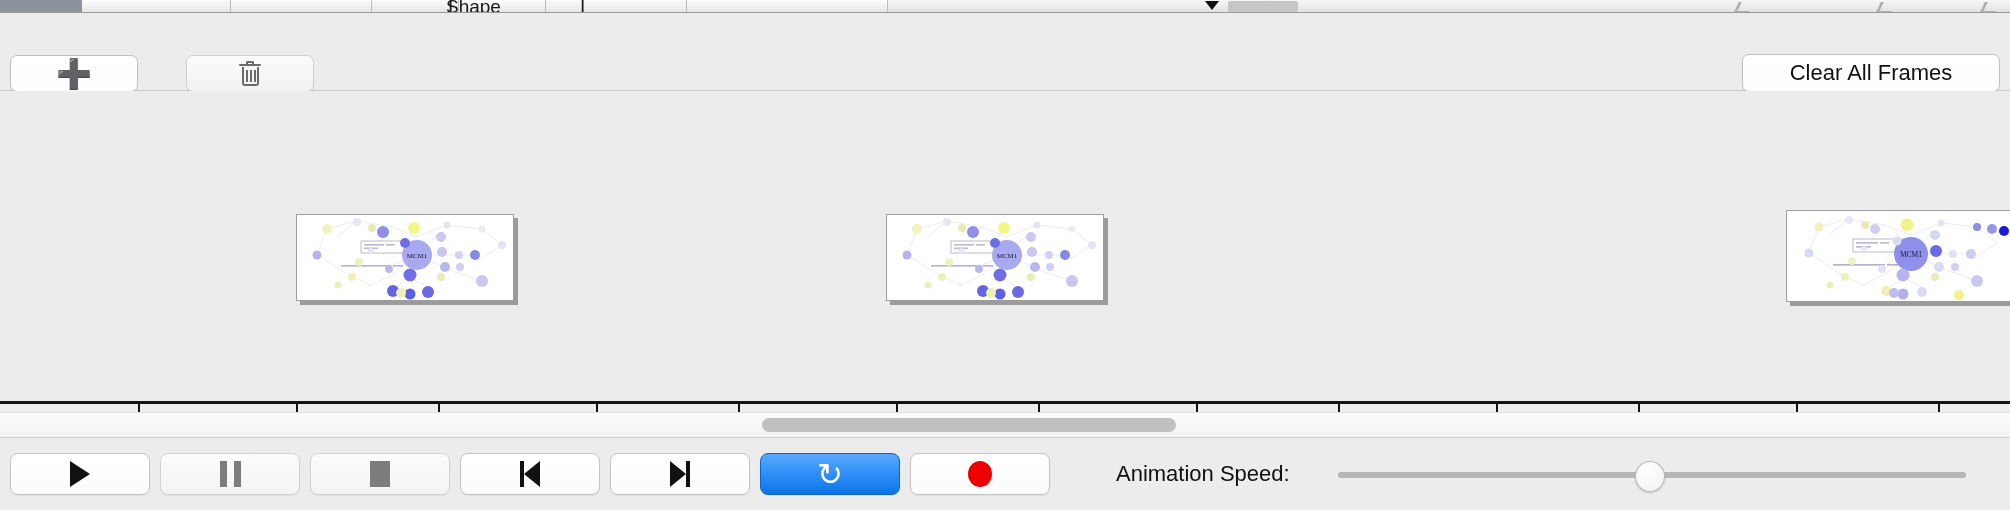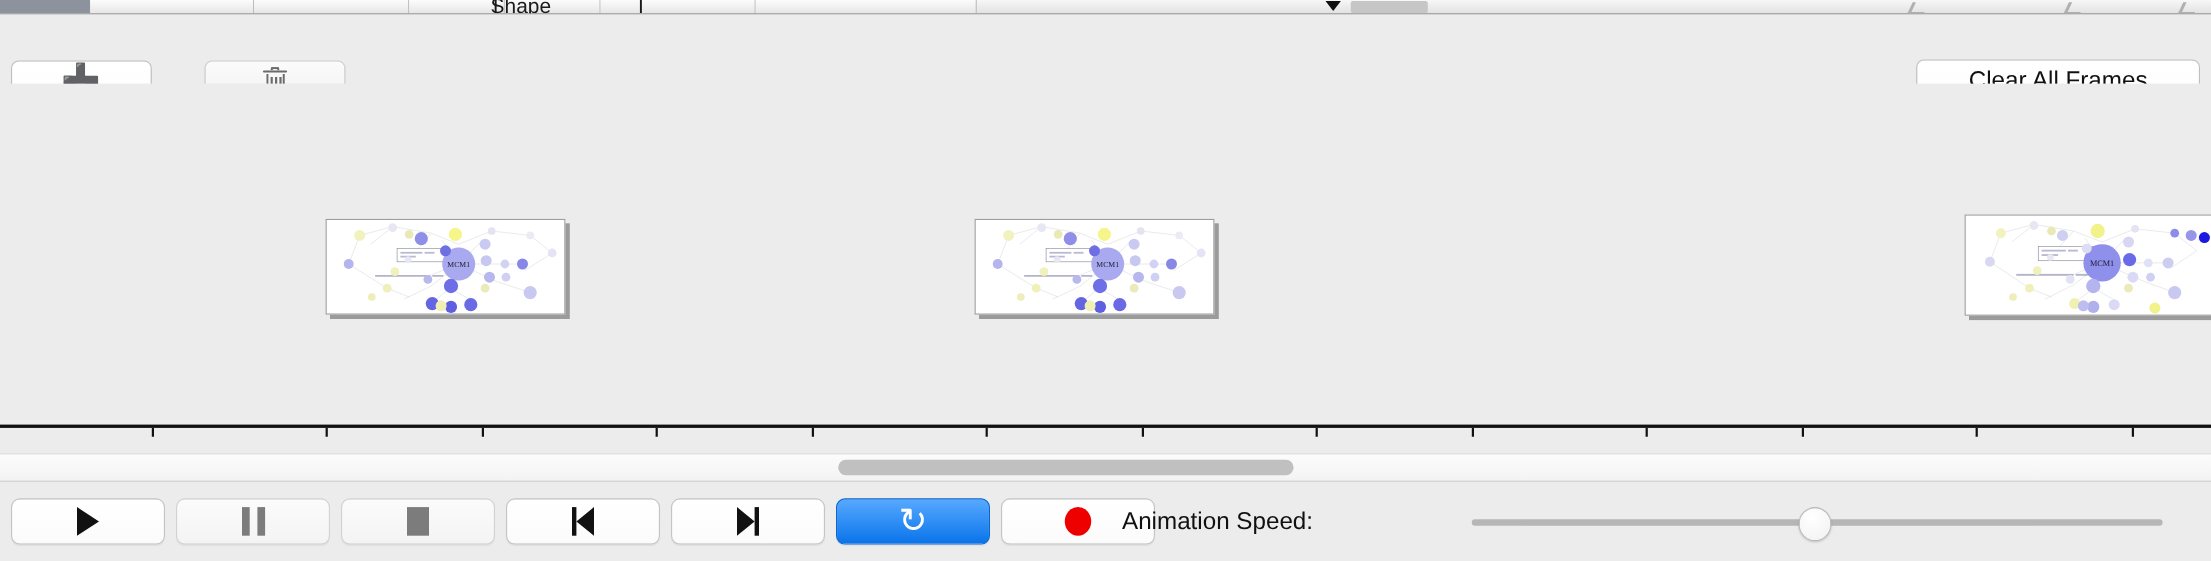--- a/index.html
+++ b/index.html
@@ -109,21 +109,21 @@
   .trash-icon .can {
     position:absolute; left:2.5px; top:6px; width:17px; height:19px;
     border:2px solid #6b6b6b; border-top:none; box-sizing:border-box;
     border-radius: 0 0 3px 3px;
   }
   .trash-icon .bar { position:absolute; top:9px; width:2px; height:12px; background:#6b6b6b; }
   .trash-icon .b1 { left:7px; } .trash-icon .b2 { left:11px; } .trash-icon .b3 { left:15px; }
 
   
   .timeline {
-    position: absolute; left: 0; top: 76px; width: 2010px; height: 321px;
+    position: absolute; left: 0; top: 91px; width: 2010px; height: 321px;
     background: #ececec;
     overflow: hidden;
   }
   .axis-line {
     position: absolute; left: 0; top: 310px; width: 2010px; height: 3px; background: #111;
   }
   .tick {
     position: absolute; width: 2px; background: #111;
   }
   .tick.major { top: 313px; height: 23px; }
@@ -189,21 +189,21 @@
     border-top:13px solid transparent;border-bottom:13px solid transparent;
   }
   .ic-next b { display:block; width:4px; height:26px; background:#111; }
   .ic-loop {
     font-size: 31px; color:#fff; line-height:30px; font-weight:500;
     font-family:"DejaVu Sans", sans-serif;
   }
   .ic-record { width:24px; height:26px; border-radius:50%; background:#ee0000; }
 
   .speed-label {
-    position: absolute; left: 1020px; top: 15px;
+    position: absolute; left: 1116px; top: 15px;
     line-height: 42px; font-size: 22px; color: #111; white-space: nowrap;
   }
   .slider-track {
     position: absolute; left: 1338px; top: 34px; width: 628px; height: 6px;
     background: #b6b6b6; border-radius: 3px;
   }
   .slider-knob {
     position: absolute; top: 23px; width: 28px; height: 29px;
     background: radial-gradient(circle at 40% 30%, #ffffff, #f1f1f1);
     border: 1px solid #b9b9b9; border-radius: 50%;

